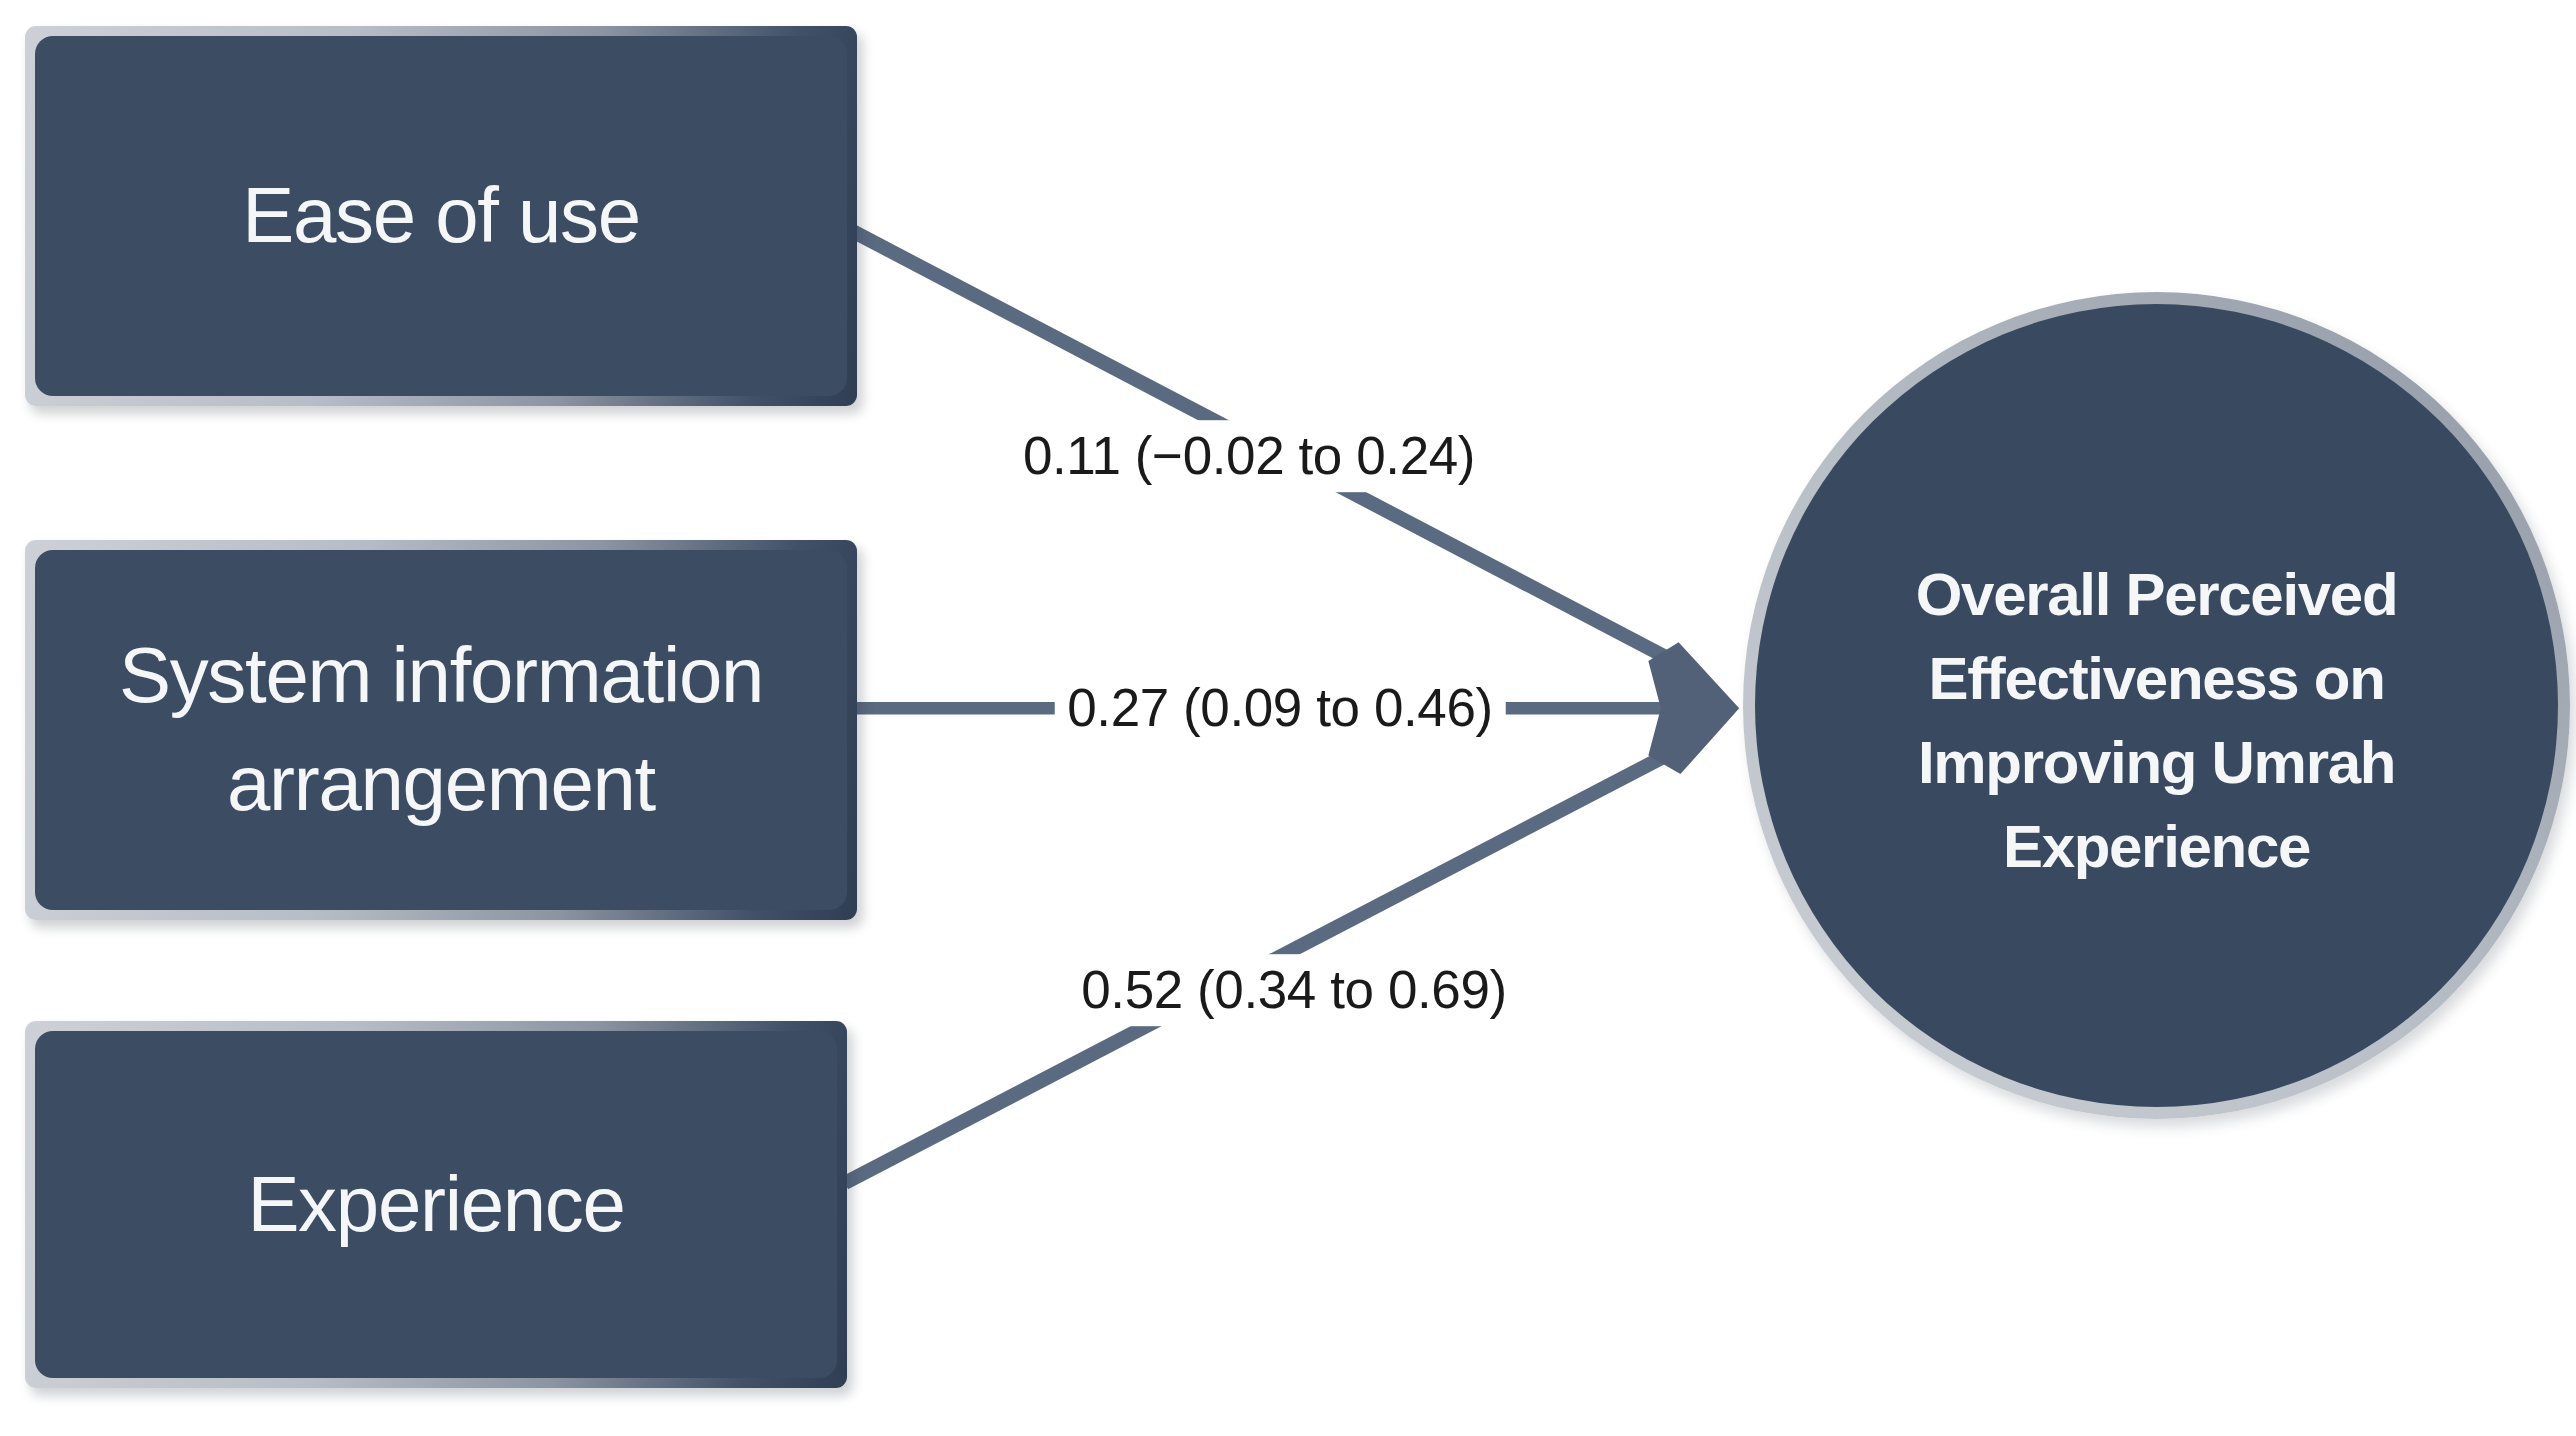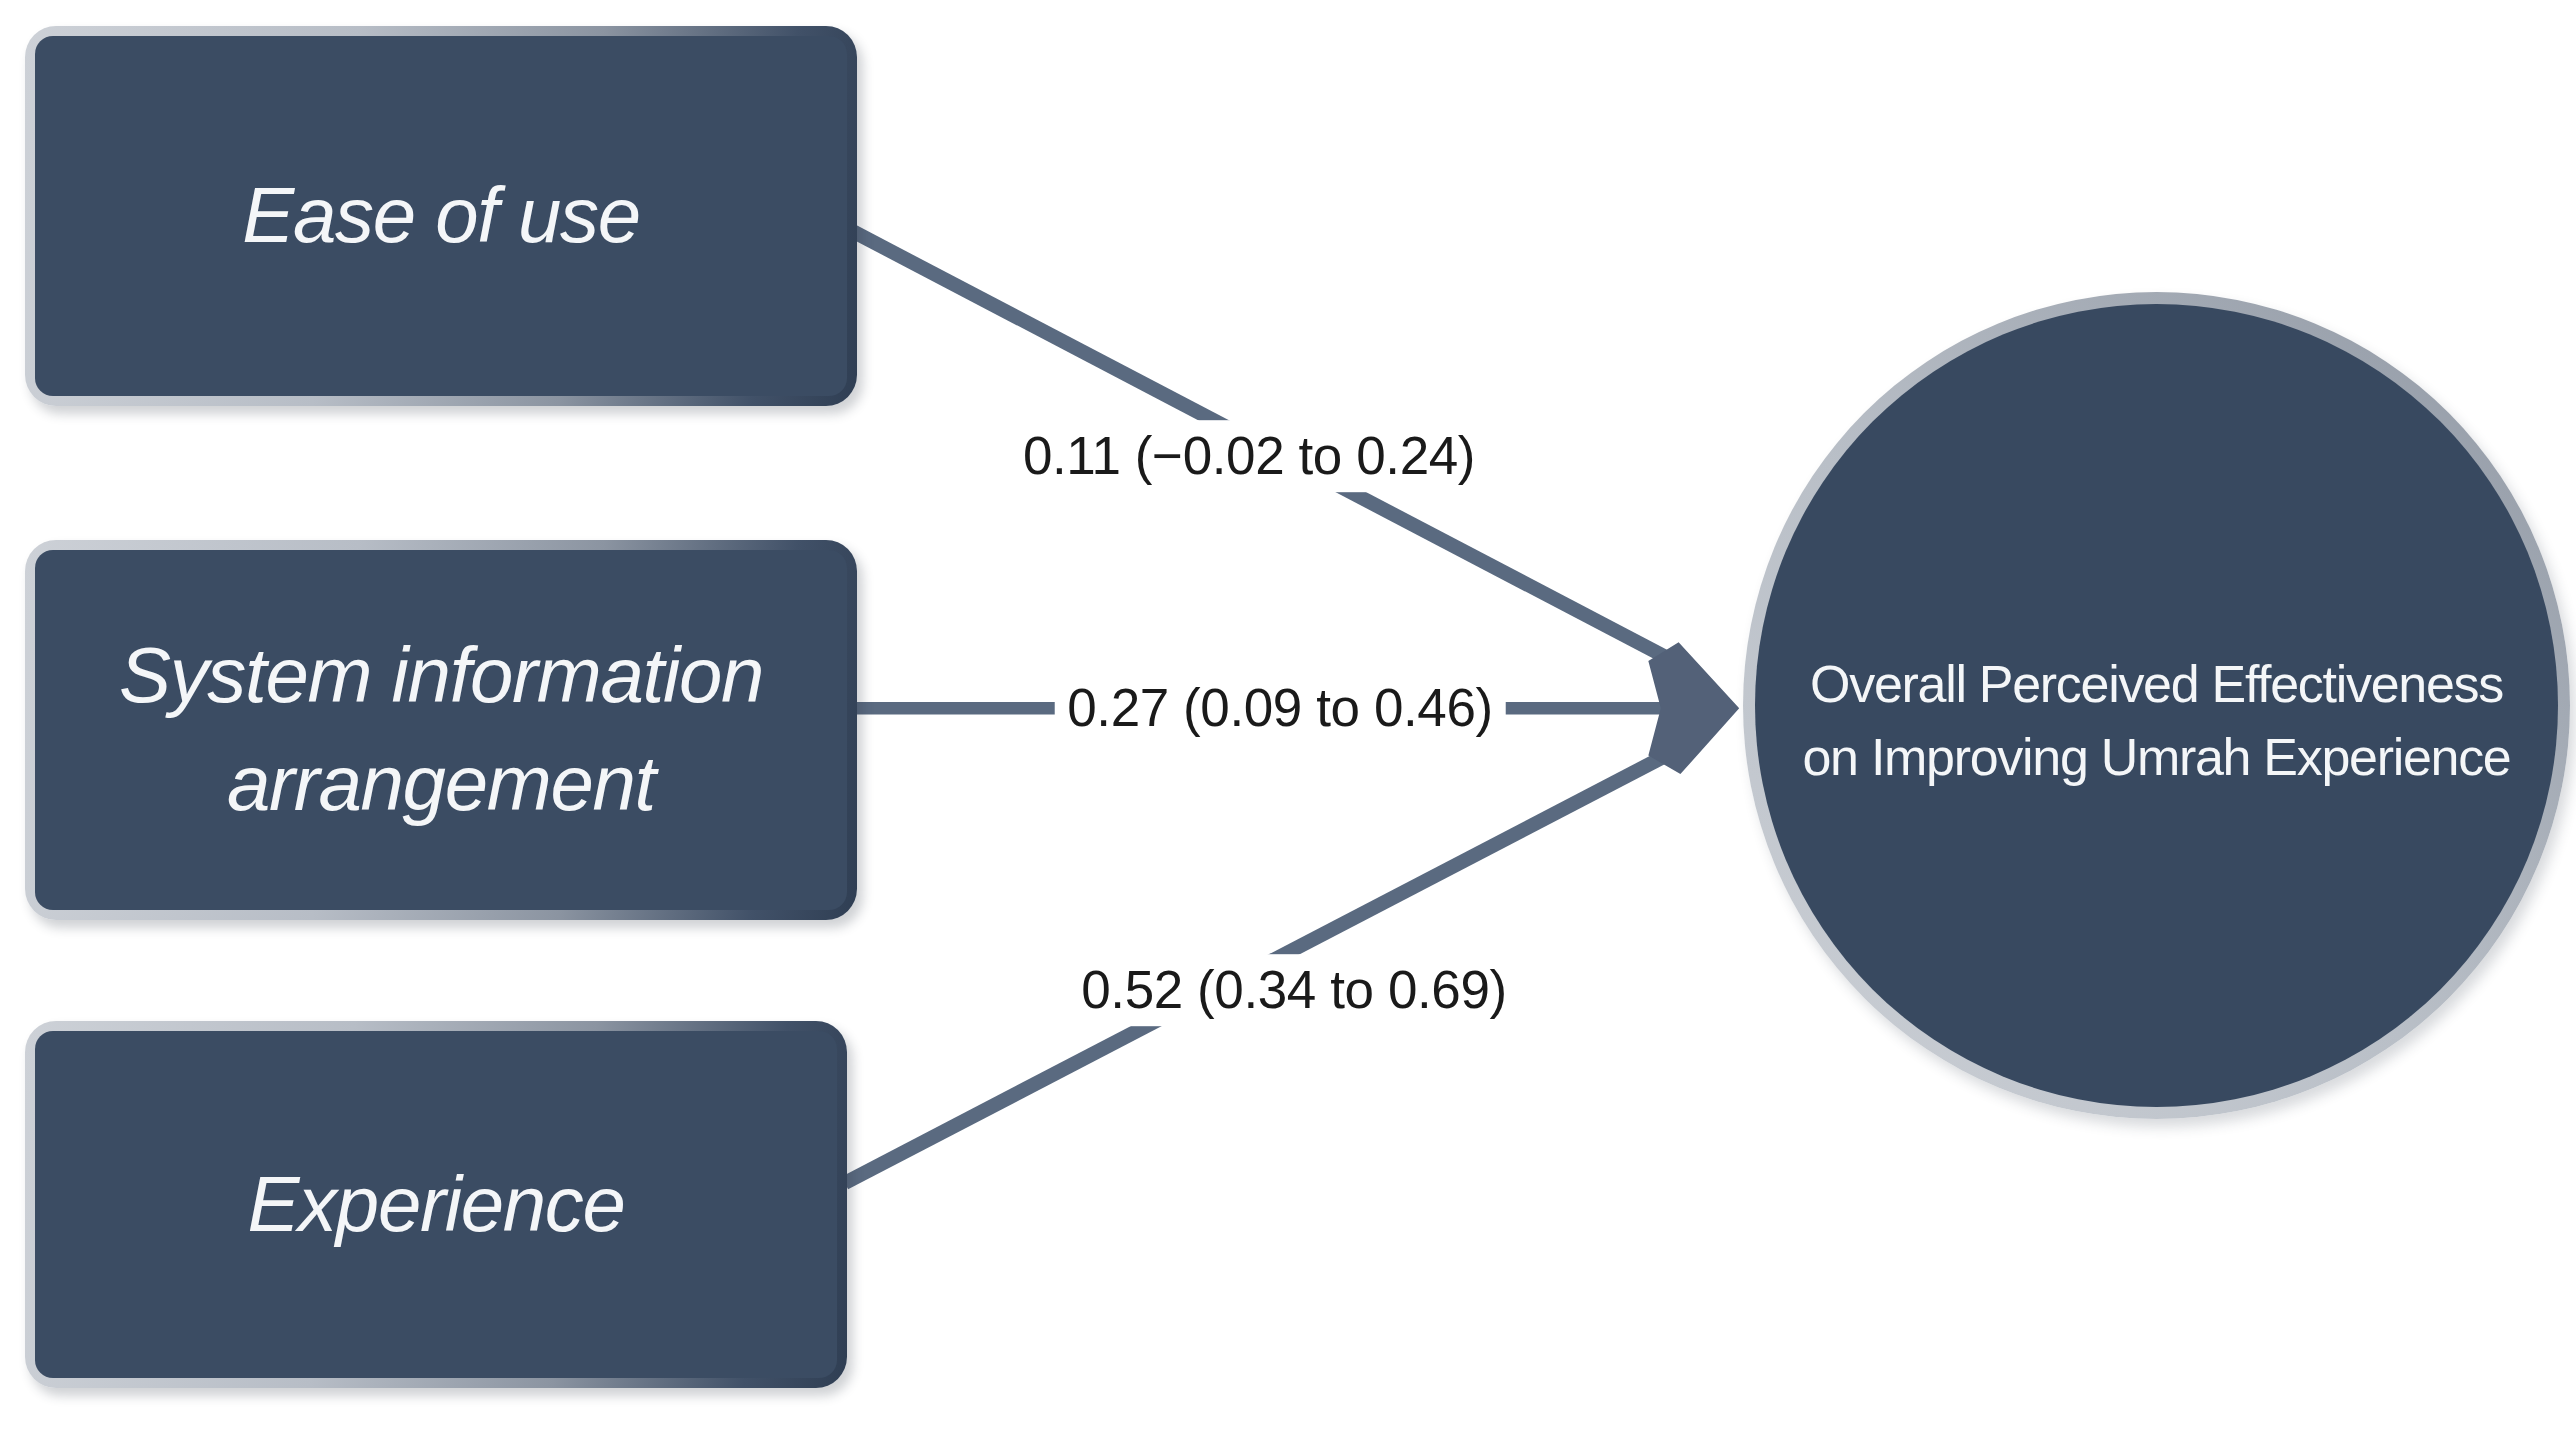--- a/index.html
+++ b/index.html
@@ -11,24 +11,23 @@
     overflow:hidden;
   }
   
   .connector-layer{position:absolute;left:0;top:0;z-index:2;}
   .connector{stroke:var(--connector,#5a6a80);stroke-width:16;fill:none;}
   .connector.thin{stroke-width:14;}
   .arrowhead{fill:var(--arrow,#536178);}
   
   .node-box{
     position:absolute;z-index:3;
-    border-radius:31px;
+    border-radius:11px;
     background:linear-gradient(97deg,#cdd1d7 0%,#b7bdc6 38%,#8b94a1 66%,#415168 88%,#2f3e53 100%);
     box-shadow:5.3px 7.1px 10.7px rgba(40,50,65,0.22);
-    font-style:italic;
   }
   .node-box .fill{
     position:absolute;left:9.8px;top:9.8px;right:9.8px;bottom:9.8px;
     border-radius:18px;
     background:var(--node-fill,#3b4c63);
     display:flex;align-items:center;justify-content:center;
     text-align:center;
   }
   .node-box .fill span{
     display:block;max-width:766px;
@@ -46,21 +45,21 @@
   .outcome .fill{
     position:absolute;left:11.6px;top:11.6px;right:11.6px;bottom:11.6px;
     border-radius:50%;
     background:var(--circle-fill,#384960);
     display:flex;align-items:center;justify-content:center;
     text-align:center;
   }
   .outcome .fill span{
     display:block;max-width:731px;padding-top:30px;
     color:var(--node-text,#f4f6f8);
-    font-size:52px;line-height:1.4;letter-spacing:-1.3px;
+    font-size:60px;line-height:1.4;letter-spacing:-1.3px;font-weight:bold;
   }
   
   .coef{
     position:absolute;z-index:4;
     transform:translate(-50%,-50%);
     background:#ffffff;
     color:var(--label-text,#1a1a1a);
     font-size:53px;letter-spacing:-0.4px;
     padding:5.3px 12.5px;white-space:nowrap;
   }

